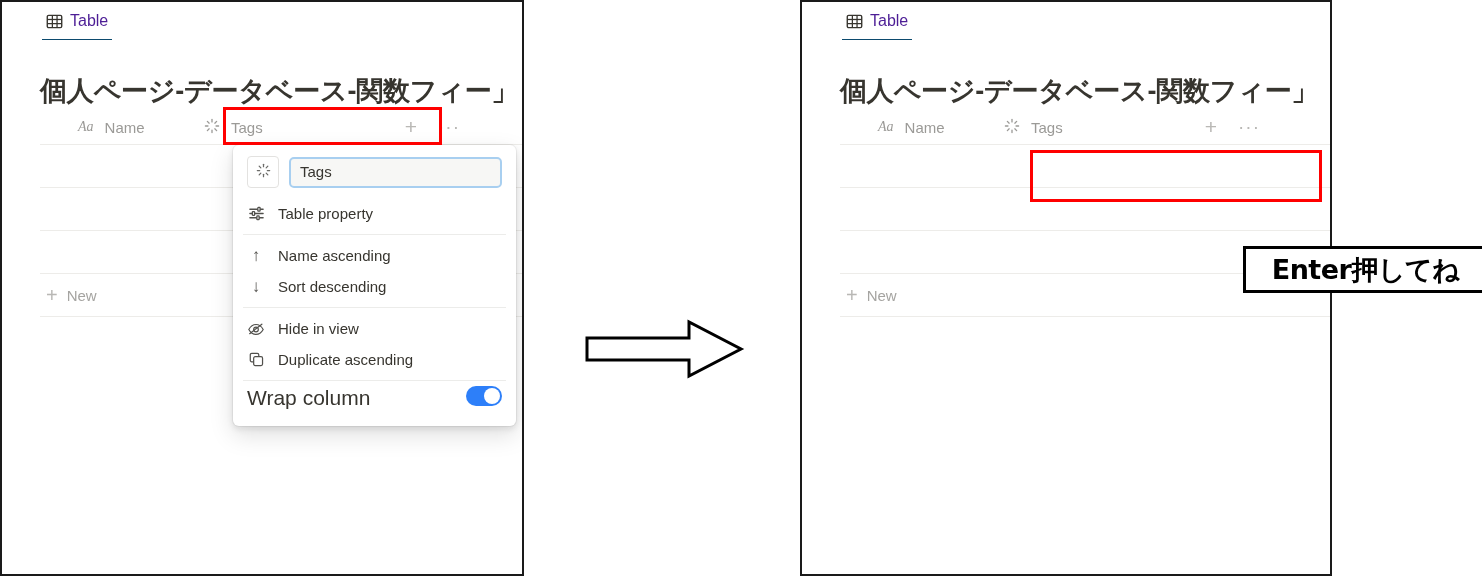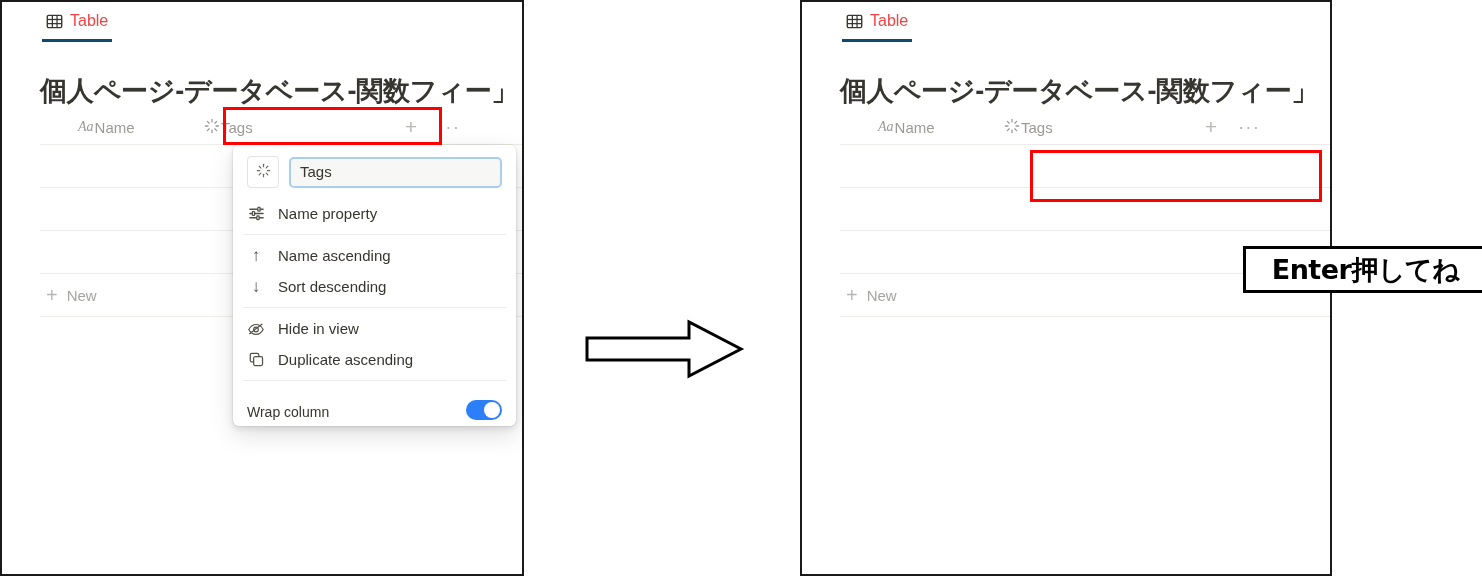--- a/index.html
+++ b/index.html
@@ -21,39 +21,39 @@
   }
   #panel-left{left:0px;width:524px;border-left-width:2px;}
   #panel-right{left:800px;width:532px;}
 
   .panel-inner{position:absolute;inset:0;overflow:hidden;}
 
   
   .view-tabs{position:absolute;left:40px;top:8px;display:flex;align-items:center;gap:6px;}
   .view-tab{
     display:flex;align-items:center;gap:7px;
-    font-size:16px;color:#ef4444;
+    font-size:16px;color:#4c1d95;
     padding:2px 4px 9px 4px;
-    border-bottom:3px solid #0c4a6e;
+    border-bottom:1px solid #0c4a6e;
   }
   .tab-grid-icon{width:17px;height:17px;display:block;}
 
   .db-title{
     position:absolute;left:38px;top:71px;
     font-size:27px;font-weight:bold;color:#37352f;
     white-space:nowrap;letter-spacing:-0.2px;
   }
 
   
   .tbl-head{
     position:absolute;left:38px;top:108px;right:0;height:34px;
     display:flex;align-items:center;
   }
   .col{
-    display:flex;align-items:center;gap:1px;
+    display:flex;align-items:center;gap:11px;
     height:34px;font-size:15px;color:#9b9a97;
     box-sizing:border-box;
   }
   .col-name{width:152px;padding-left:38px;}
   .col-tags{width:200px;padding-left:12px;}
   .col-plus{width:38px;justify-content:center;font-size:21px;color:#b9b8b5;}
   .col-dots{width:38px;justify-content:center;font-size:19px;color:#b9b8b5;letter-spacing:1px;}
   .aa{font-size:14px;color:#9b9a97;font-style:italic;font-family:"Liberation Serif",serif;}
 
   .rows{position:absolute;left:38px;top:142px;right:0;}
@@ -101,23 +101,23 @@
   .mi{
     display:flex;align-items:center;gap:13px;
     height:31px;padding:0 14px;
     font-size:15px;color:#37352f;
     box-sizing:border-box;
   }
   .mi .ico{width:18px;flex:none;display:flex;align-items:center;justify-content:center;color:#51504c;}
   .mi .arrow{font-size:17px;line-height:1;color:#51504c;}
 
   .wrap-row{
-    display:flex;align-items:flex-end;justify-content:space-between;
+    display:flex;align-items:flex-start;justify-content:space-between;
     height:34px;padding:0 14px 0 14px;margin-top:2px;
-    font-size:14px;color:#37352f;
+    font-size:21px;color:#37352f;
   }
   .toggle{
     width:36px;height:20px;border-radius:10px;background:#2d7ff9;
     position:relative;flex:none;
   }
   .toggle .knob{
     position:absolute;top:2px;right:2px;width:16px;height:16px;
     border-radius:50%;background:#fff;
   }
 
@@ -231,21 +231,21 @@
                 <line x1="2" y1="9" x2="16" y2="9"></line>
                 <line x1="2" y1="13.5" x2="16" y2="13.5"></line>
               </g>
               <g fill="#fff" stroke="#51504c" stroke-width="1.4">
                 <rect x="10.4" y="2.6" width="2.4" height="3.8" rx="0.6"></rect>
                 <rect x="4.6" y="7.1" width="2.4" height="3.8" rx="0.6"></rect>
                 <rect x="9.4" y="11.6" width="2.4" height="3.8" rx="0.6"></rect>
               </g>
             </svg>
           </span>
-          <span>Name property</span>
+          <span>Table property</span>
         </div>
 
         <div class="sep"></div>
 
         <div class="mi">
           <span class="ico arrow">↑</span>
           <span>Name ascending</span>
         </div>
         <div class="mi">
           <span class="ico arrow">↓</span>

